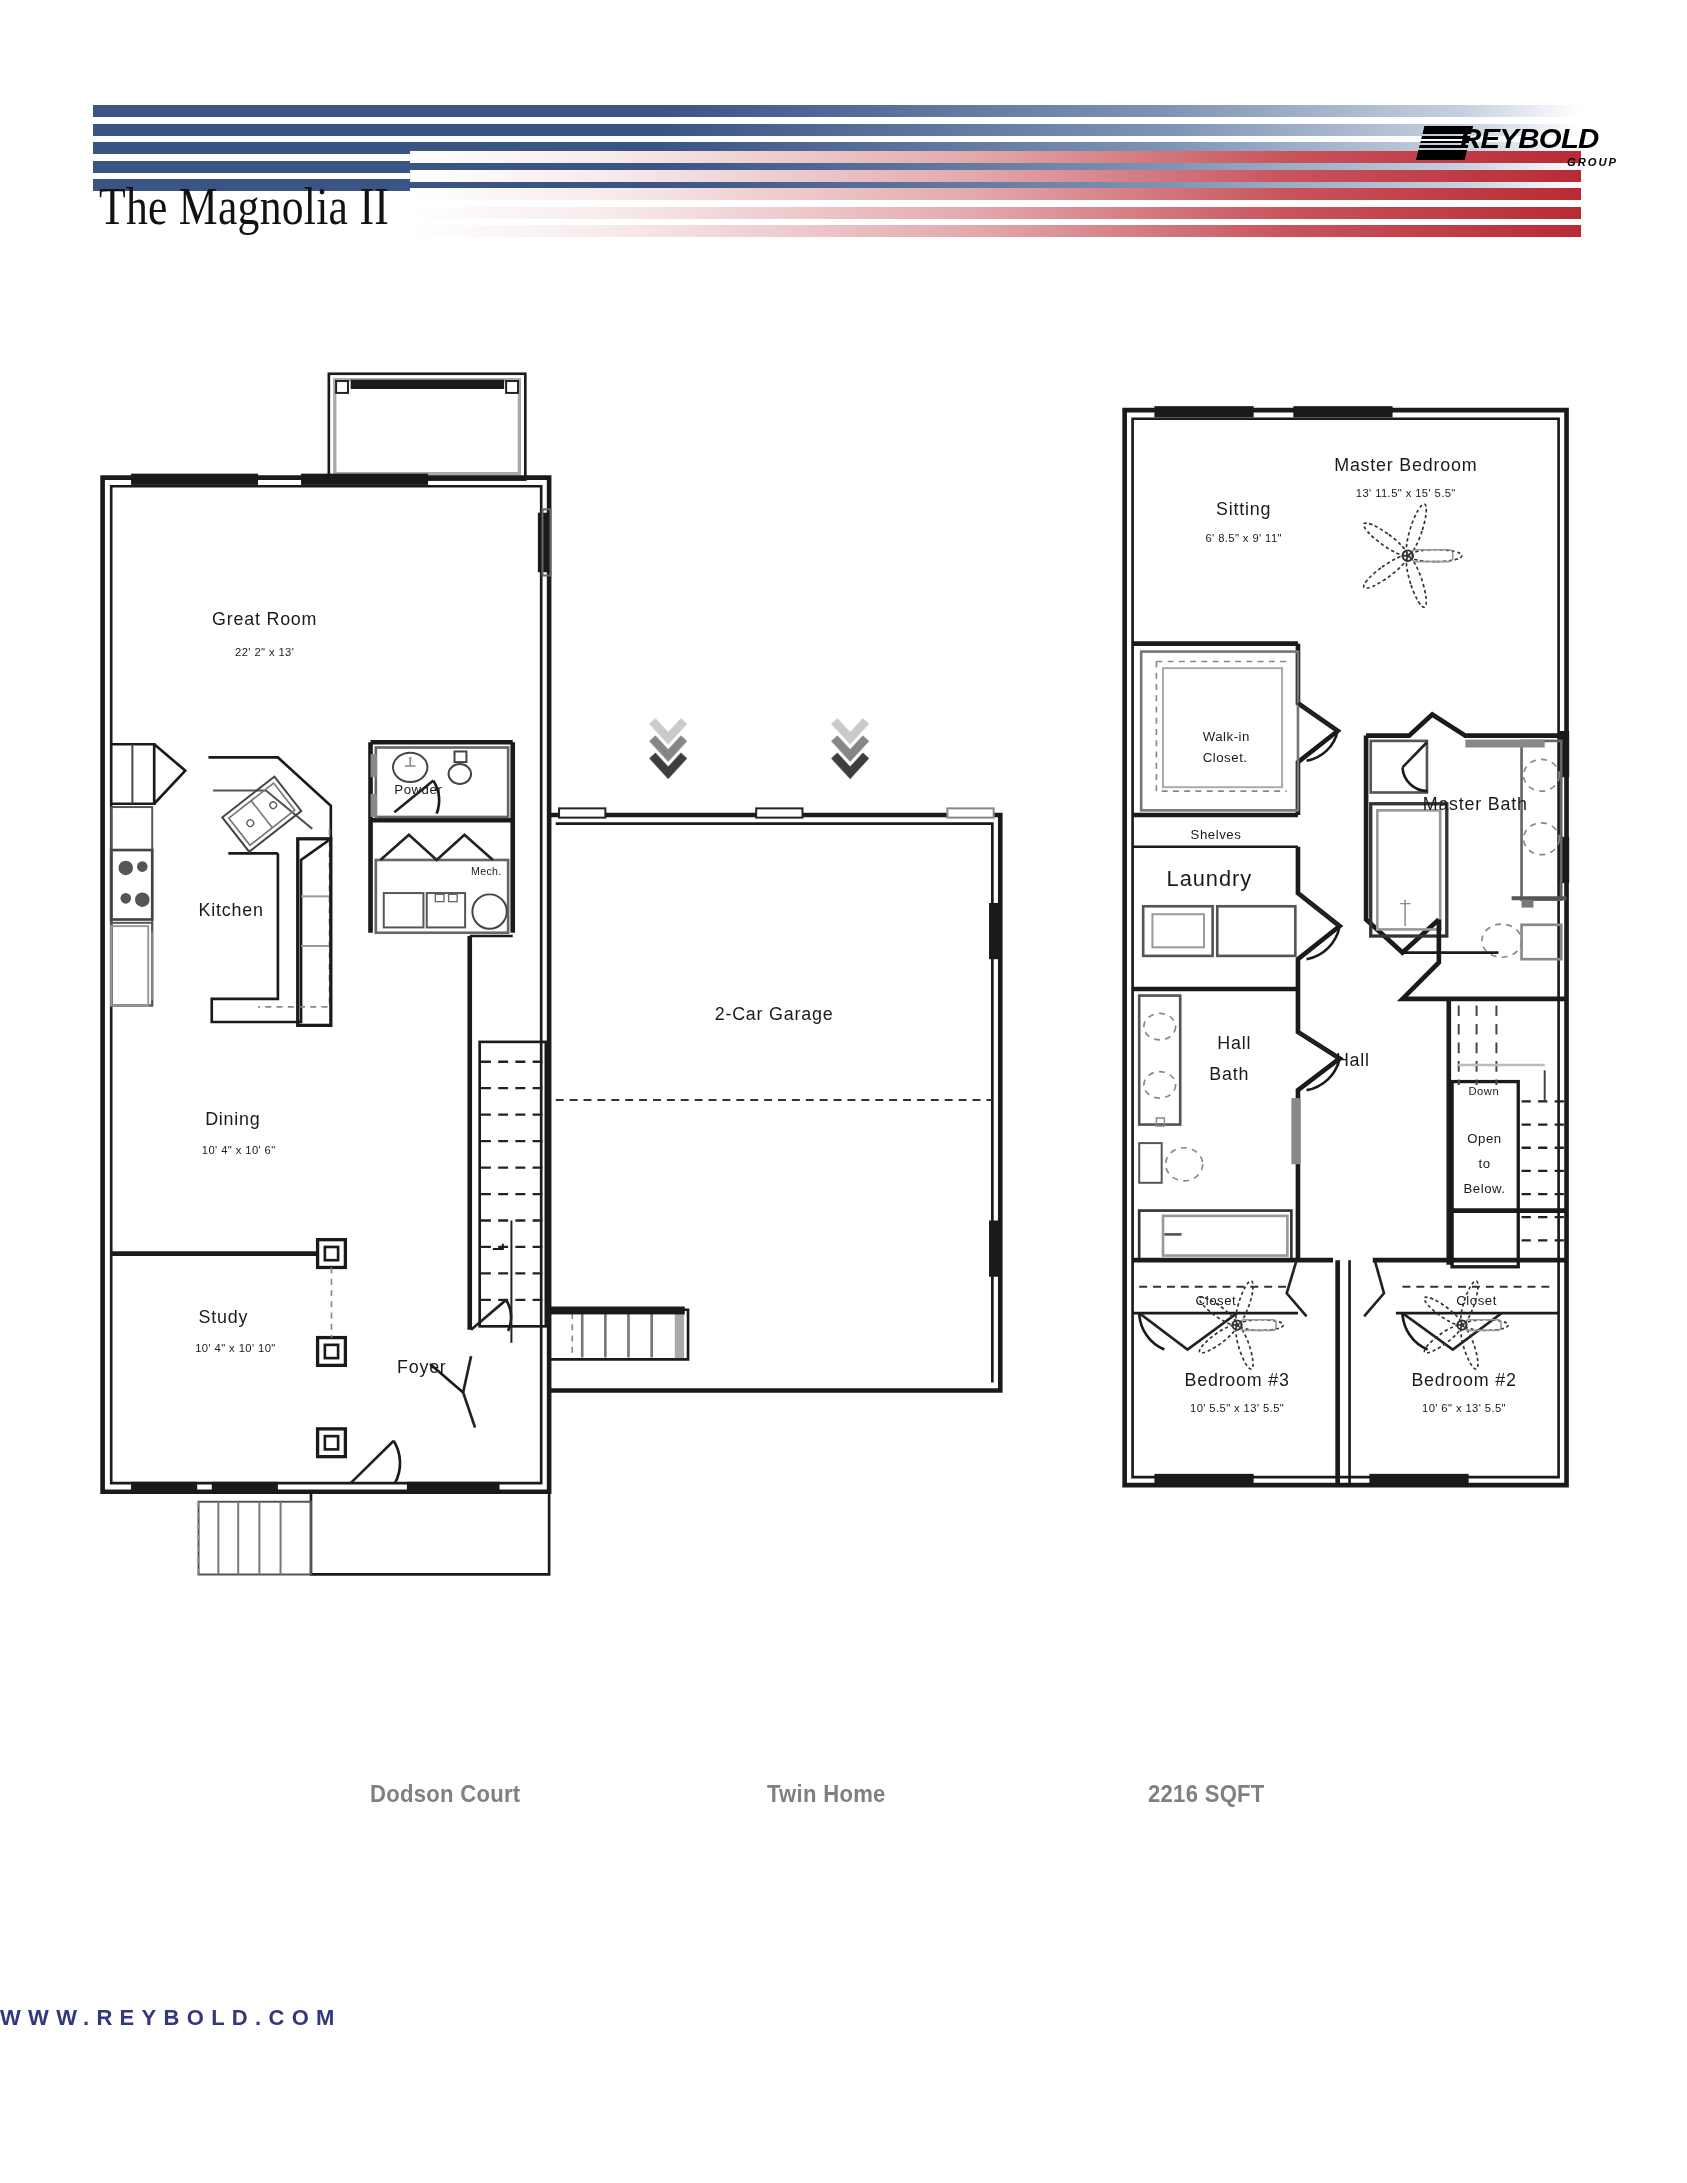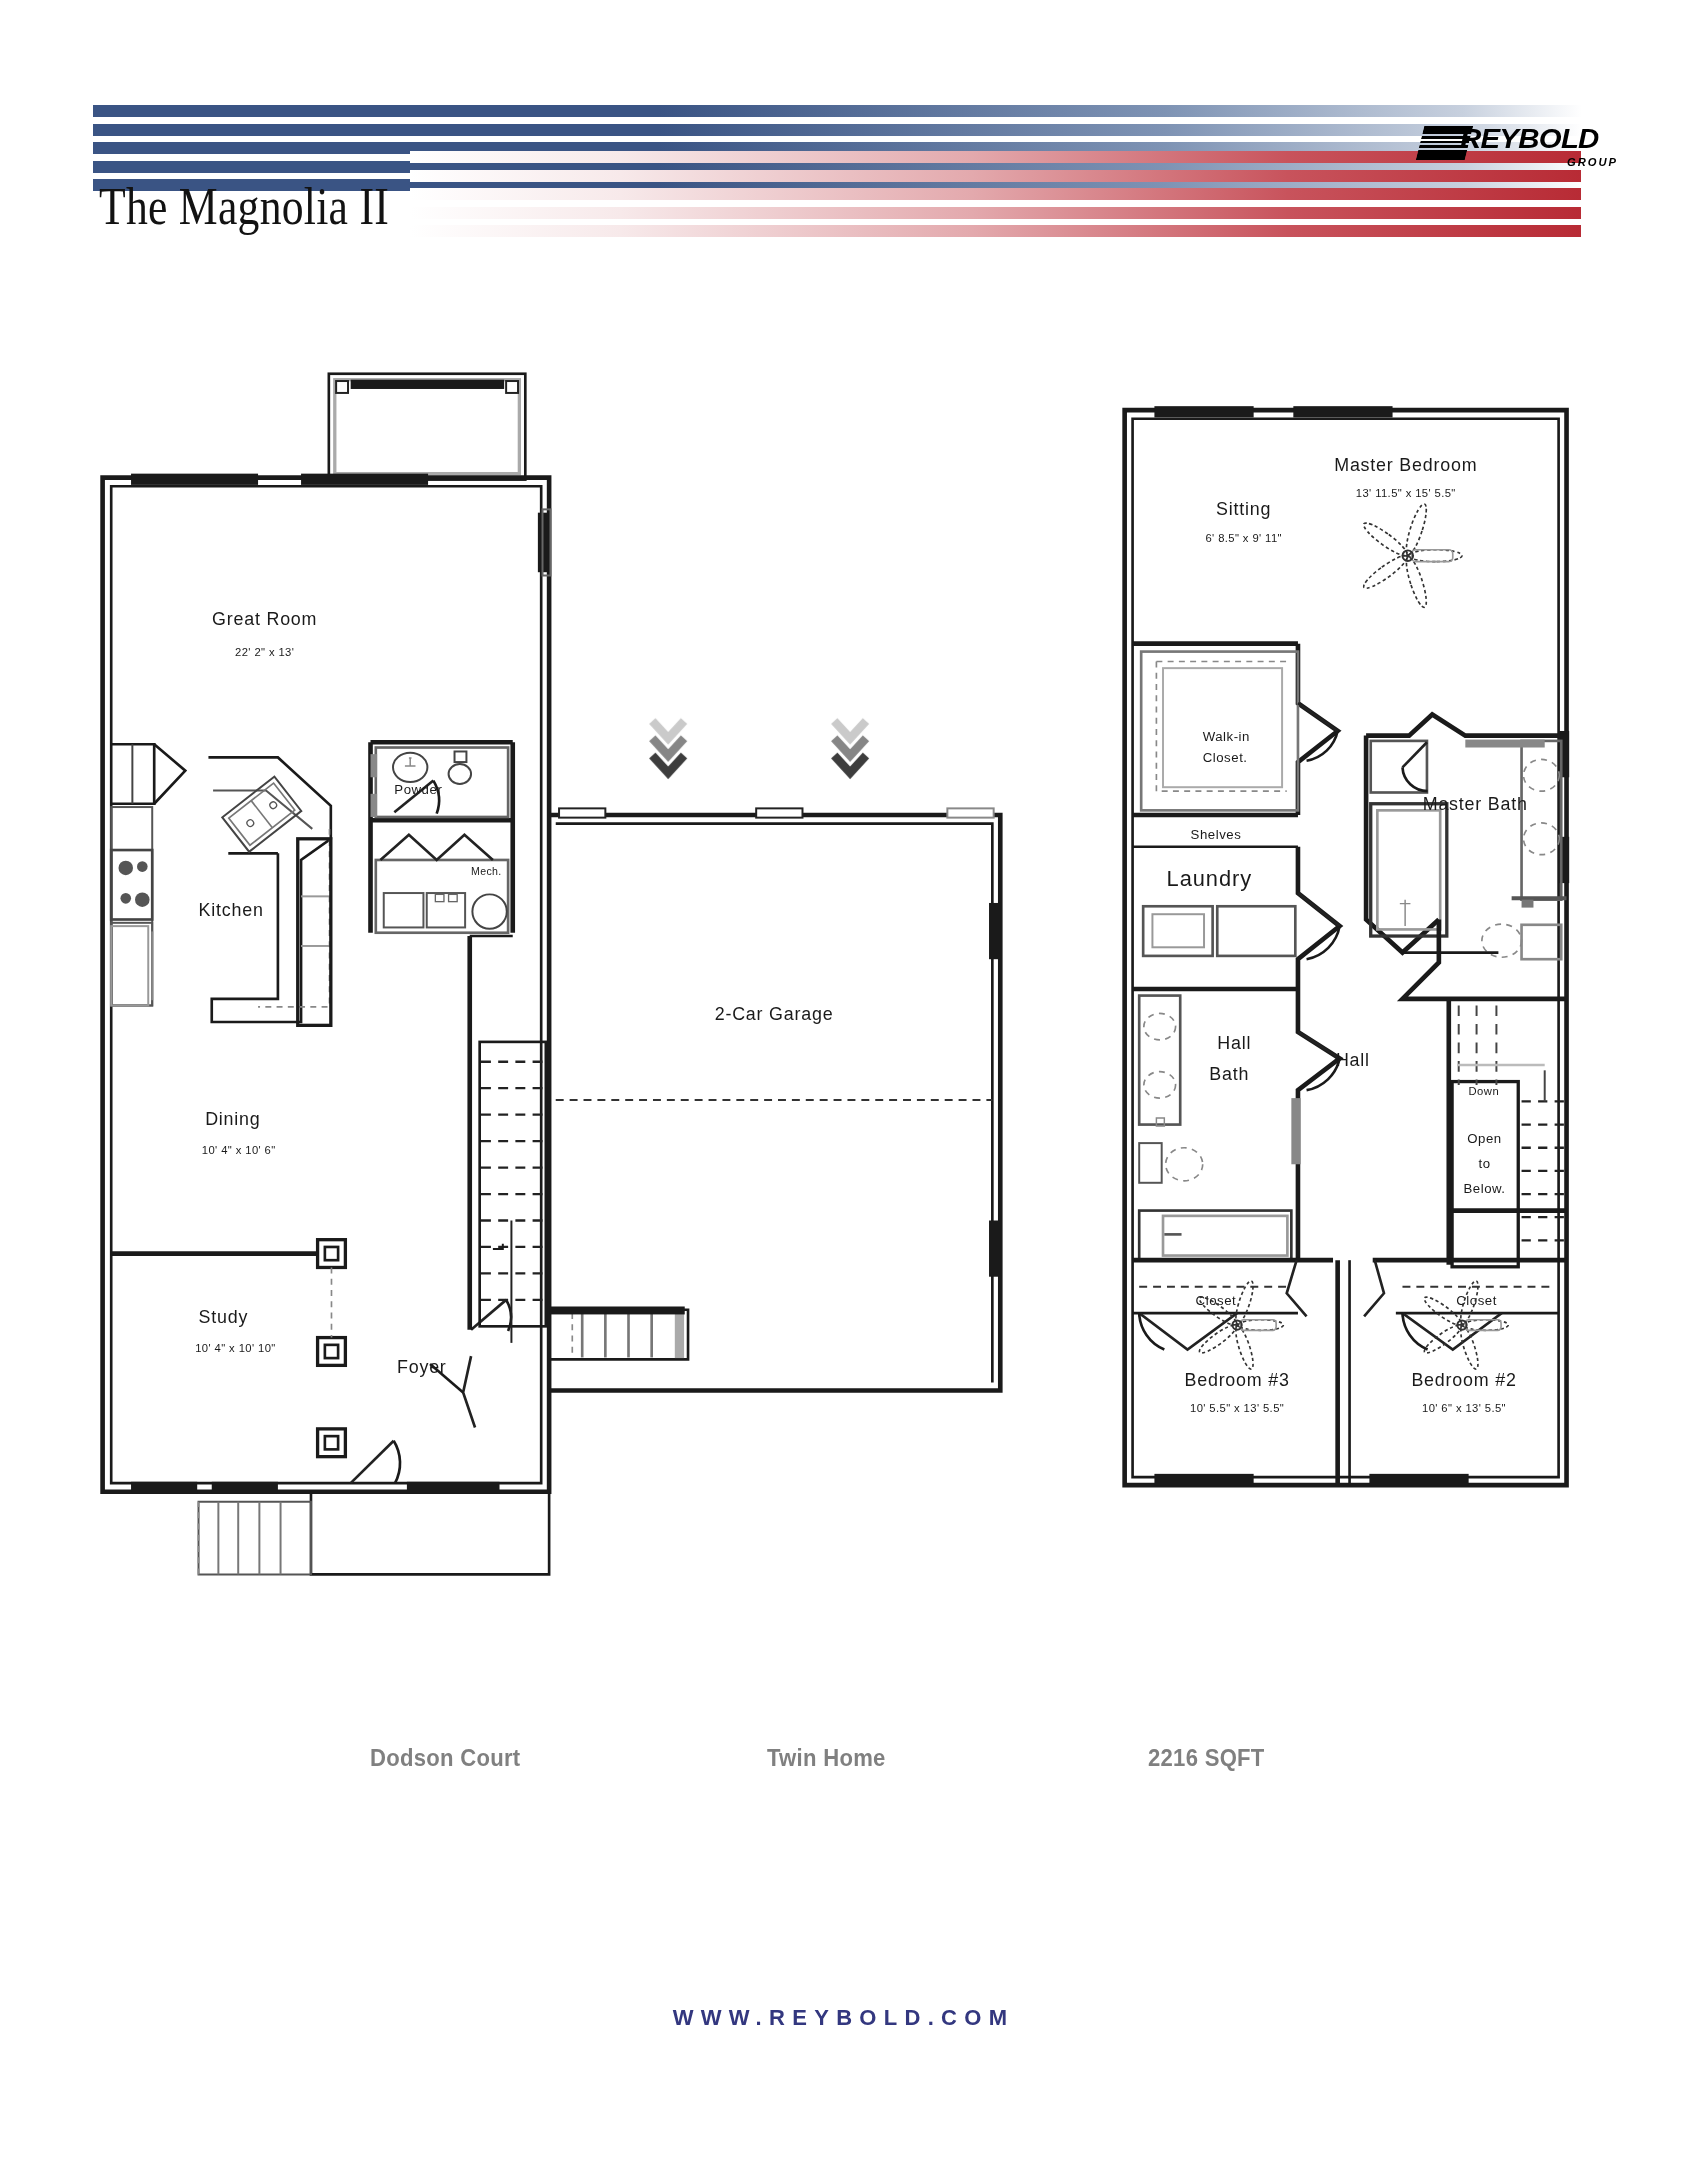--- a/index.html
+++ b/index.html
@@ -115,21 +115,21 @@
     left: 0; top: 0;
     width: 1687px; height: 2183px;
     pointer-events: none;
   }
   .plans svg { display: block; }
 
   
   .footer-row {
     position: absolute;
     left: 0;
-    top: 1744px;
+    top: 1780px;
     width: 1687px;
     height: 40px;
   }
   .footer-cell {
     position: absolute;
     font-family: "Liberation Sans", sans-serif;
     font-weight: bold;
     font-size: 24px;
     color: #808080;
     letter-spacing: 0.3px;
@@ -139,21 +139,21 @@
   }
   .fc1 { left: 370px; }
   .fc2 { left: 767px; }
   .fc3 { left: 1148px; }
 
   .website {
     position: absolute;
     left: 0;
     top: 2005px;
     width: 1687px;
-    text-align: center;
+    text-align: left;
     font-family: "Liberation Sans", sans-serif;
     font-weight: bold;
     font-size: 22px;
     letter-spacing: 7.3px;
     color: #33377f;
   }
 </style>
 </head>
 <body>
 

